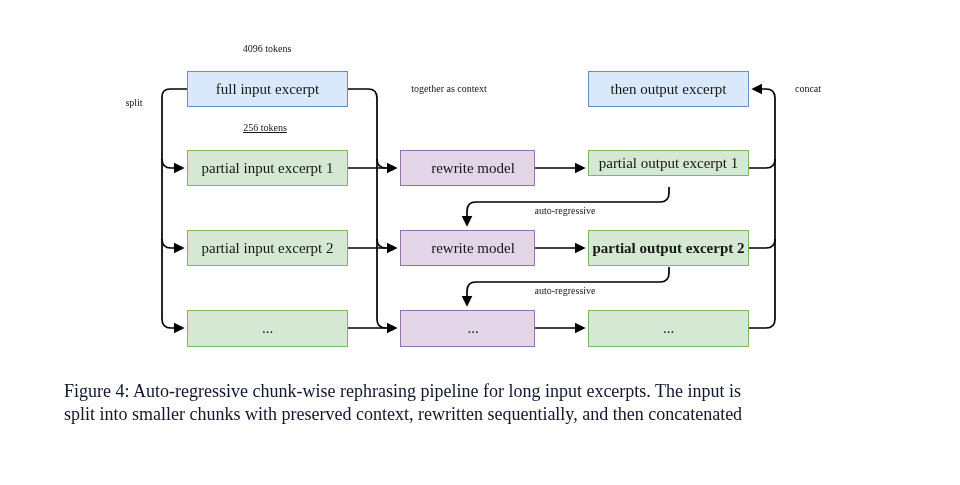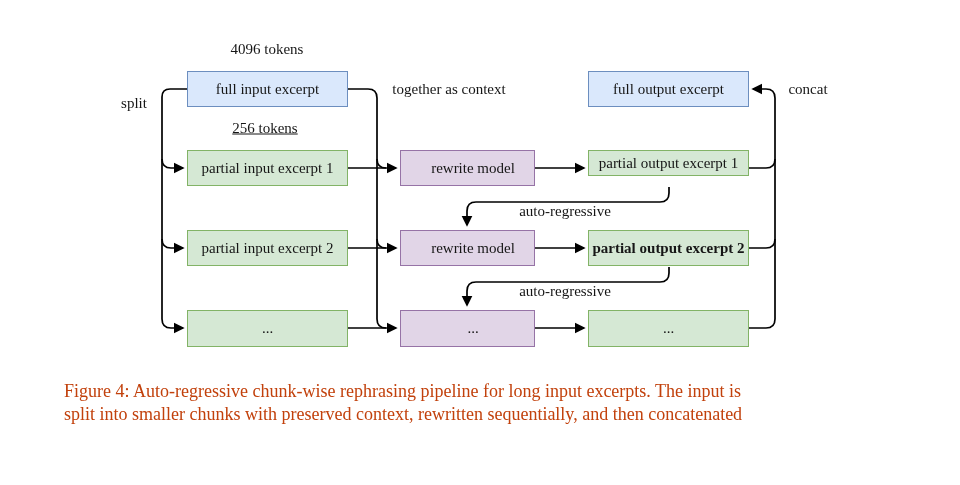--- a/index.html
+++ b/index.html
@@ -43,32 +43,32 @@
     line-height: 1;
     border: 1.5px solid #888;
     white-space: nowrap;
   }
   .box.blue   { background: var(--blue-fill,   #dae8fc); border-color: var(--blue-stroke,   #6c8ebf); }
   .box.green  { background: var(--green-fill,  #d5e8d4); border-color: var(--green-stroke,  #82b366); }
   .box.purple { background: var(--purple-fill, #e1d5e7); border-color: var(--purple-stroke, #9673a6); padding-left: 11px; }
   .lbl {
     position: absolute;
     transform: translate(-50%, -50%);
-    font-size: 15px;
+    font-size: 10px;
     line-height: 1;
     white-space: nowrap;
   }
   .caption {
     position: absolute;
     left: 64px;
     top: 380px;
     width: 850px;
     font-size: 18px;
     line-height: 23px;
-    color: #c2410c;
+    color: #0f172a;
   }
   .caption div { white-space: nowrap; }
 </style>
 </head>
 <body>
 
 <div class="page">
 
   <svg class="wires" viewBox="0 0 960 485" xmlns="http://www.w3.org/2000/svg">
     <defs>
@@ -98,21 +98,21 @@
     <path d="M 749 248 L 766 248 Q 775 248 775 239"></path>
 
     <path d="M 669 187 L 669 193 Q 669 202 660 202 L 476 202 Q 467 202 467 211 L 467 225" marker-end="url(#arrowhead)"></path>
     <path d="M 669 267 L 669 273 Q 669 282 660 282 L 476 282 Q 467 282 467 291 L 467 305" marker-end="url(#arrowhead)"></path>
   </svg>
 
   <div class="lbl" style="left:267px; top:49px;">4096 tokens</div>
   <div class="lbl" style="left:134px; top:103px;">split</div>
   <div class="box blue" style="left:187px; top:71px; width:161px; height:36px;">full input excerpt</div>
   <div class="lbl" style="left:449px; top:89px;">together as context</div>
-  <div class="box blue" style="left:588px; top:71px; width:161px; height:36px;">full output excerpt</div>
+  <div class="box blue" style="left:588px; top:71px; width:161px; height:36px;">then output excerpt</div>
   <div class="lbl" style="left:808px; top:89px;">concat</div>
   <div class="lbl" style="left:265px; top:128px;text-decoration:underline;">256 tokens</div>
 
   <div class="box green" style="left:187px; top:150px; width:161px; height:36px;">partial input excerpt 1</div>
   <div class="box purple" style="left:400px; top:150px; width:135px; height:36px;">rewrite model</div>
   <div class="box green" style="left:588px; top:150px; width:161px; height:26px;">partial output excerpt 1</div>
   <div class="lbl" style="left:565px; top:211px;">auto-regressive</div>
 
   <div class="box green" style="left:187px; top:230px; width:161px; height:36px;">partial input excerpt 2</div>
   <div class="box purple" style="left:400px; top:230px; width:135px; height:36px;">rewrite model</div>

